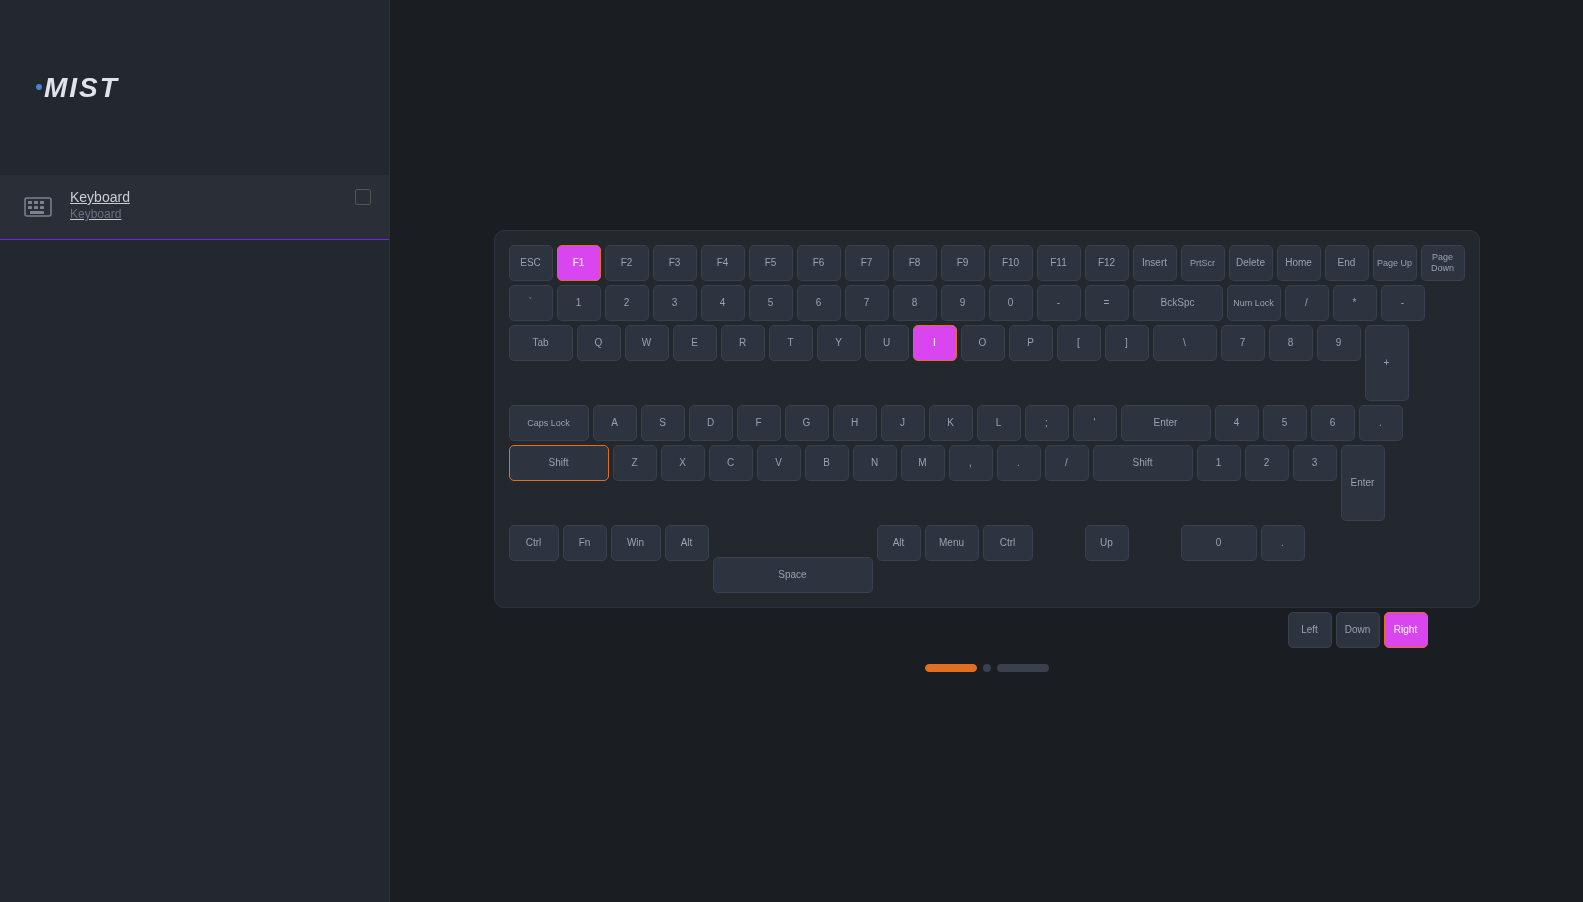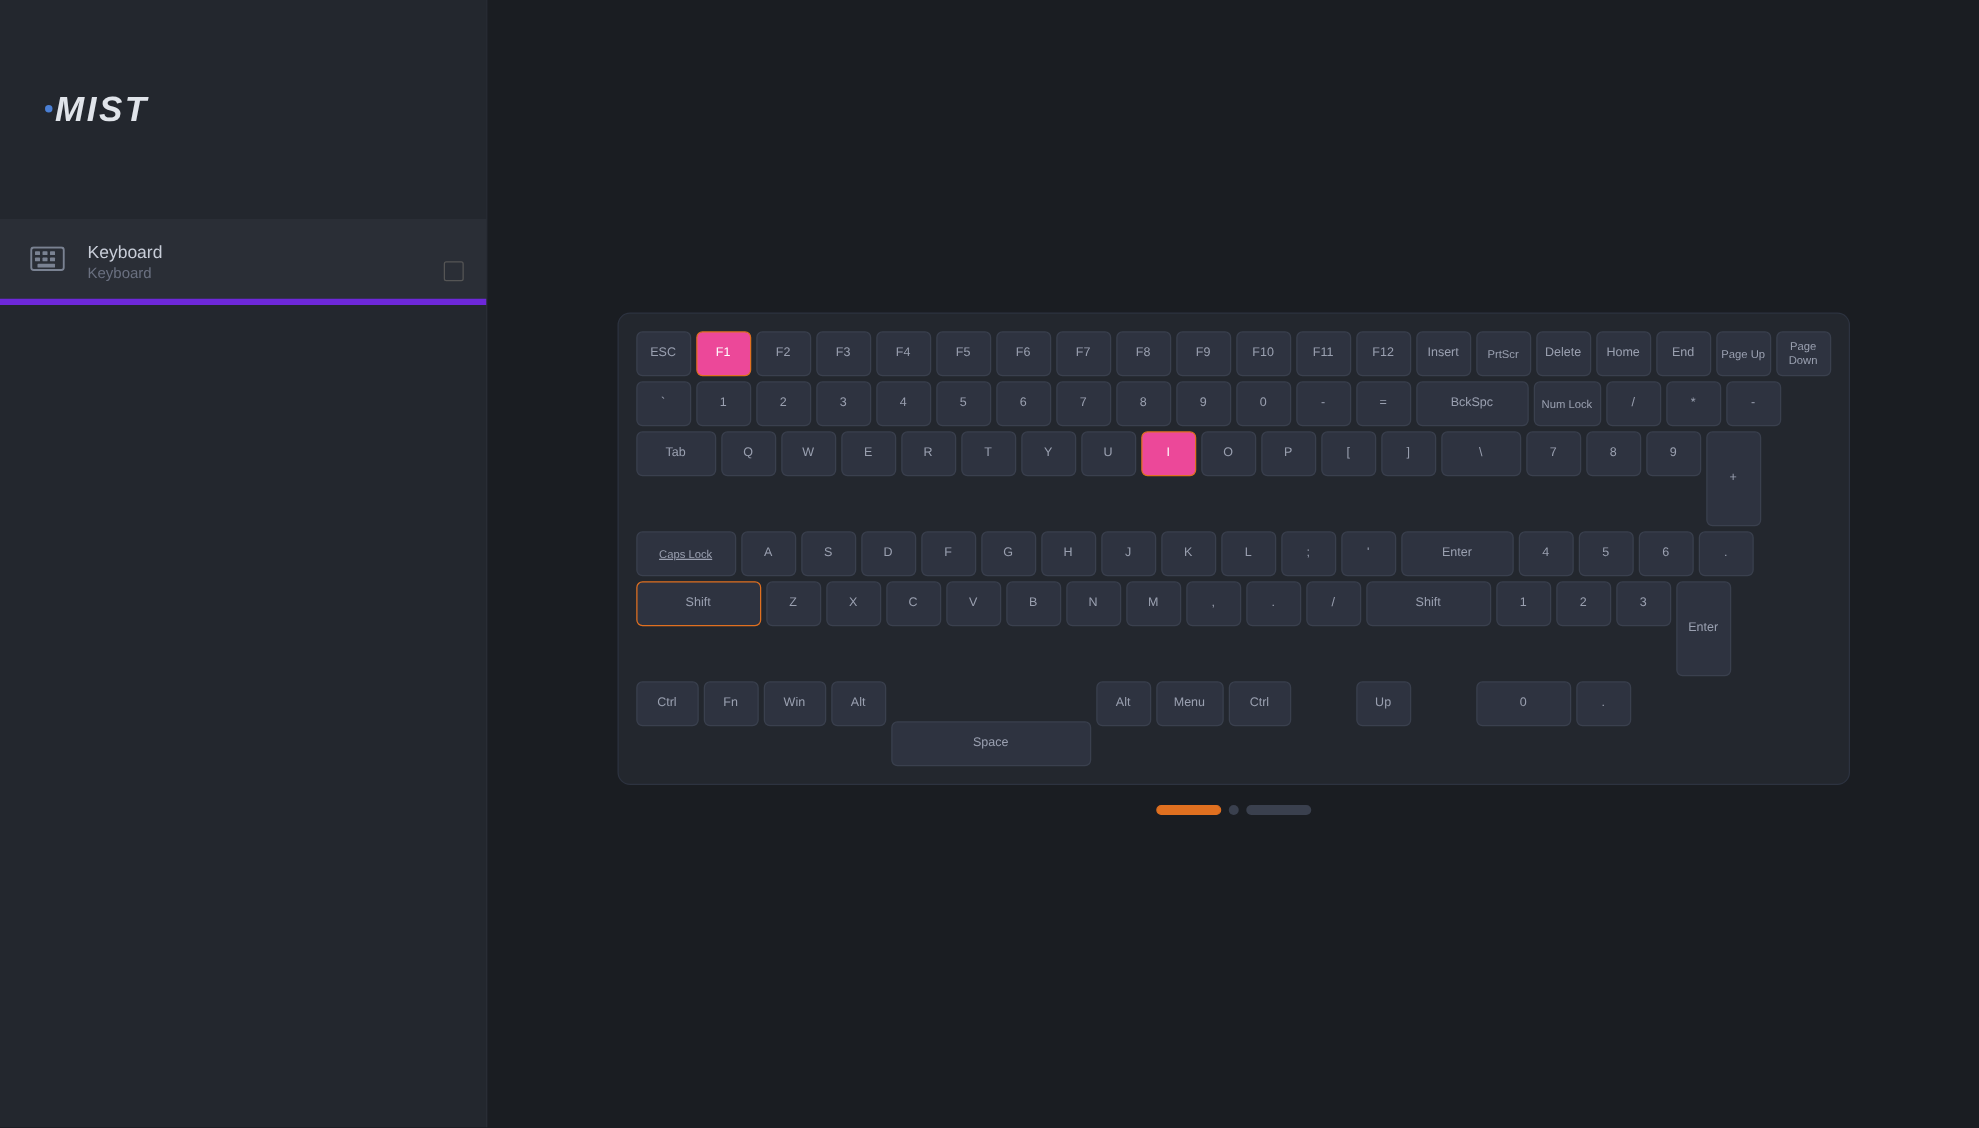--- a/index.html
+++ b/index.html
@@ -47,26 +47,27 @@
       background: #4a7fd4;
       border-radius: 50%;
       margin-right: 2px;
       vertical-align: middle;
       position: relative;
       top: -2px;
     }
 
     .sidebar-item {
       display: flex;
-      align-items: flex-end;
+      align-items: flex-start;
       padding: 14px 20px;
       cursor: pointer;
-      border-bottom: 5px solid #6d28d9;
+      border-bottom: 1px solid #6d28d9;
       background: #2a2e36;
       position: relative;
+      text-decoration: underline;
     }
 
     .sidebar-item-icon {
       width: 36px;
       height: 36px;
       margin-right: 14px;
       display: flex;
       align-items: center;
       justify-content: center;
       color: #7a8292;
@@ -154,21 +155,21 @@
       color: #9aa0b0;
       cursor: pointer;
       user-select: none;
       text-align: center;
       line-height: 1.2;
       padding: 2px 3px;
       flex-shrink: 0;
     }
 
     .key.active-orange {
-      background: #ec4899;
+      background: #d946ef;
       border-color: #e07020;
       color: #fff;
     }
 
     .key.shift-active {
       border: 1px solid #e07020;
       background: #2e3340;
       color: #9aa0b0;
     }
     .key.w44 { width: 44px; }
@@ -315,21 +316,21 @@
         <div class="key w64">\</div>
         <div class="key w44">7</div>
         <div class="key w44">8</div>
         <div class="key w44">9</div>
         <div style="display:flex; flex-direction:column; gap:4px;">
           <div class="key w44 h72" style="height: 76px; align-items:center;">+</div>
         </div>
       </div>
 
       <div class="key-row">
-        <div class="key w80" style="font-size:9px;text-decoration:underline;">Caps Lock</div>
+        <div class="key w80" style="font-size:9px;">Caps Lock</div>
         <div class="key w44">A</div>
         <div class="key w44">S</div>
         <div class="key w44">D</div>
         <div class="key w44">F</div>
         <div class="key w44">G</div>
         <div class="key w44">H</div>
         <div class="key w44">J</div>
         <div class="key w44">K</div>
         <div class="key w44">L</div>
         <div class="key w44">;</div>
@@ -371,20 +372,27 @@
         <div class="key w50">Ctrl</div>
         <div class="key w44" style="visibility:hidden;"></div>
         <div class="key w44">Up</div>
         <div class="key w44" style="visibility:hidden;"></div>
         <div class="key numpad-zero" style="width:76px;">0</div>
         <div class="key w44">.</div>
       </div>
 
     </div>
 
+    <div style="display:flex; justify-content: flex-end; width:100%; padding-right: 52px; margin-top: 4px;">
+      <div style="display:flex; gap:4px; margin-left: auto;">
+        <div class="key w44">Left</div>
+        <div class="key w44">Down</div>
+        <div class="key w44 active-orange">Right</div>
+      </div>
+    </div>
 
     <div class="nav-dots">
       <div class="nav-dot active"></div>
       <div class="nav-dot inactive" style="width:8px; height:8px; background:#3a404e; border-radius:50%;"></div>
       <div class="nav-dot inactive2"></div>
     </div>
   </div>
 </div>
 
 </body></html>

